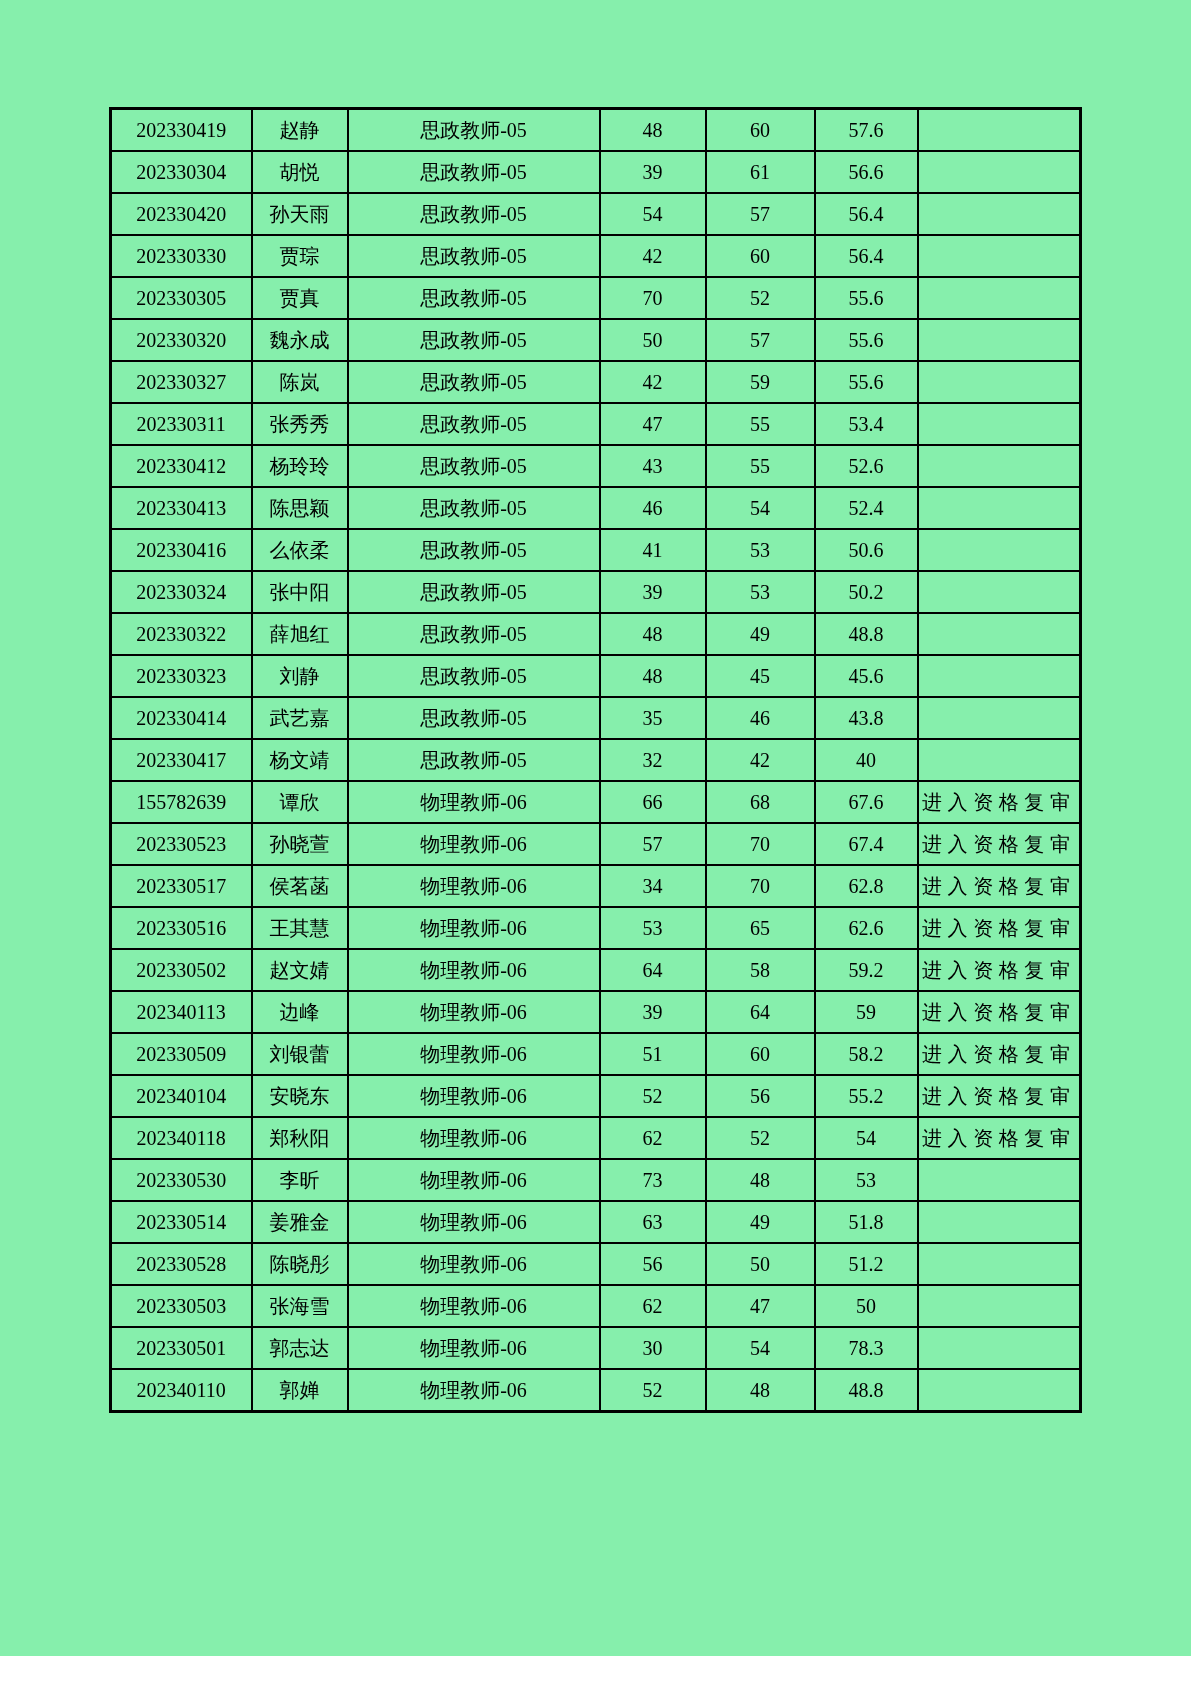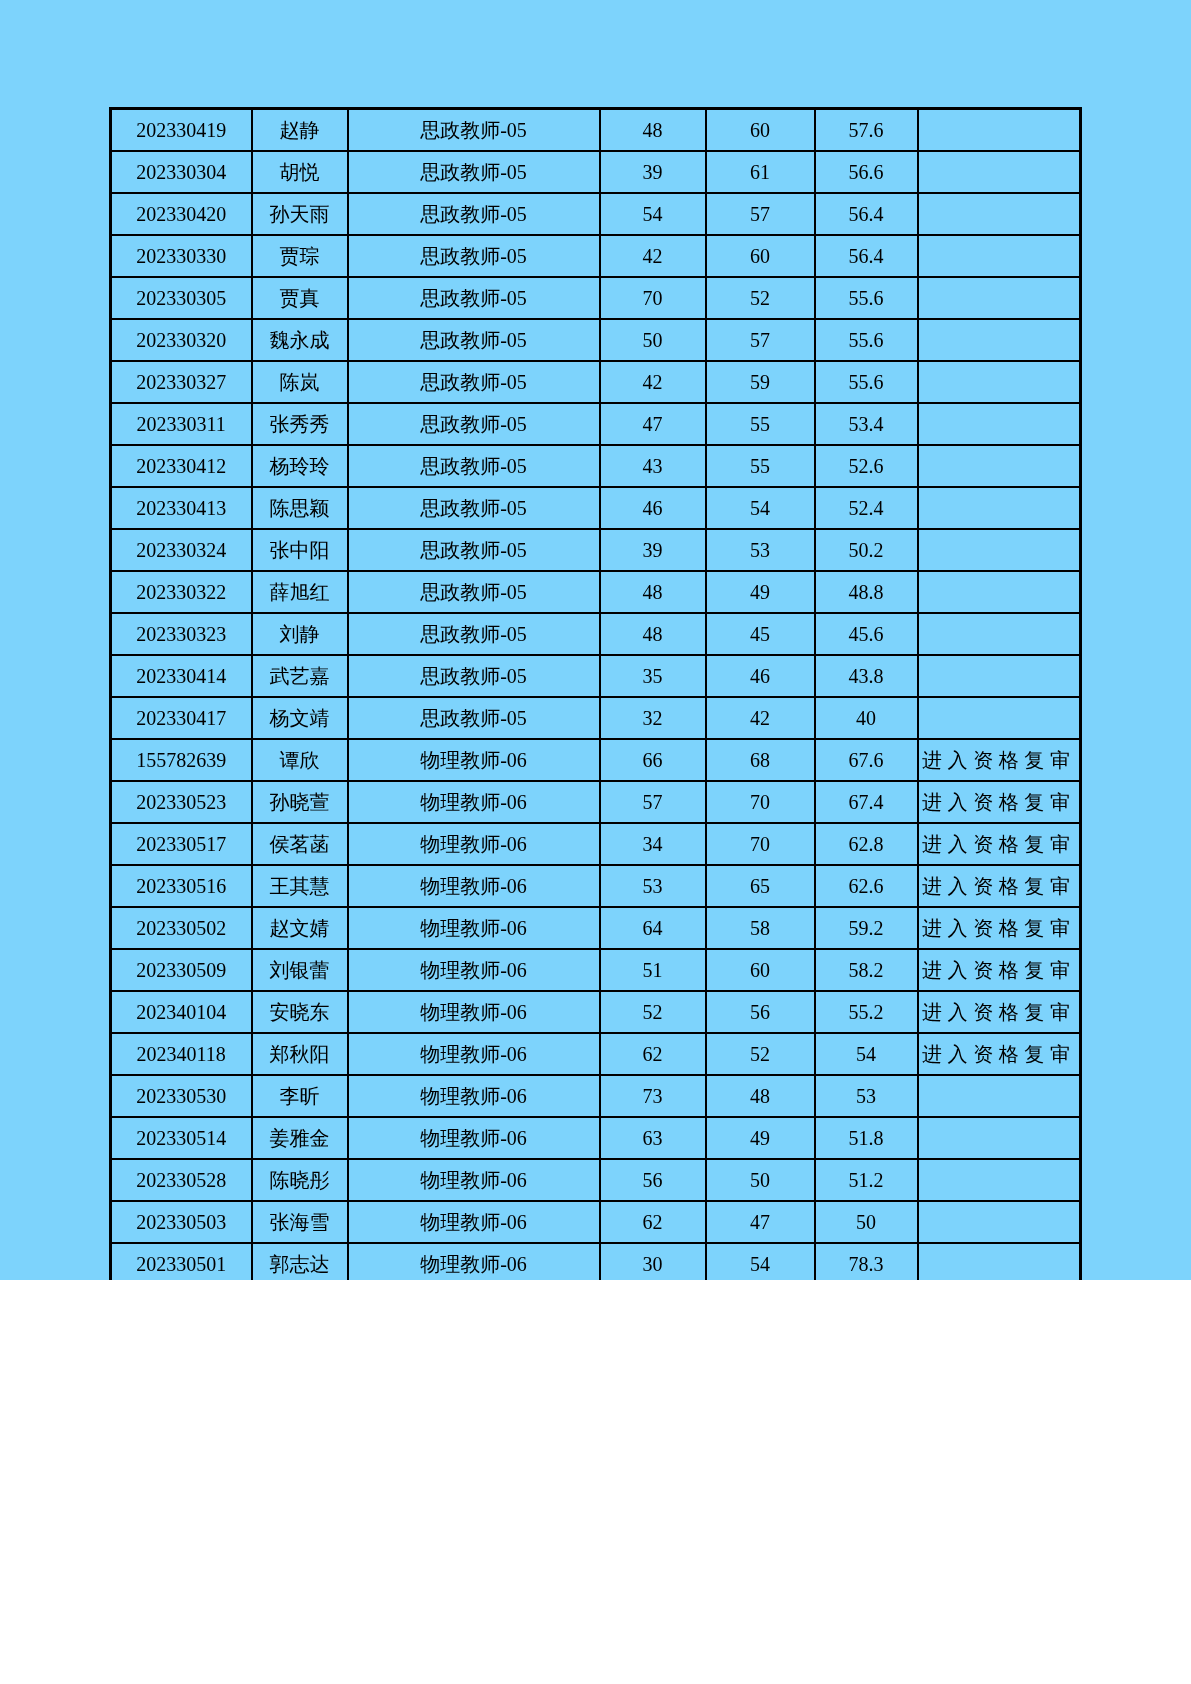--- a/index.html
+++ b/index.html
@@ -3,22 +3,22 @@
 <meta charset="utf-8">
 <style>
   html, body {
     margin: 0;
     padding: 0;
     background: #ffffff;
   }
   .page {
     position: relative;
     width: 1191px;
-    height: 1280px;
-    background: #7dd3fc;
+    height: 1656px;
+    background: #86efac;
     font-family: "Liberation Serif", "DejaVu Serif", serif;
     color: #000000;
     overflow: hidden;
   }
   table.results {
     position: absolute;
     left: 109px;
     top: 107px;
     width: 970px;
     border-collapse: collapse;
@@ -139,20 +139,29 @@
         <tr>
           <td>202330413</td>
           <td>陈思颖</td>
           <td>思政教师-05</td>
           <td>46</td>
           <td>54</td>
           <td>52.4</td>
           <td></td>
         </tr>
         <tr>
+          <td>202330416</td>
+          <td>么依柔</td>
+          <td>思政教师-05</td>
+          <td>41</td>
+          <td>53</td>
+          <td>50.6</td>
+          <td></td>
+        </tr>
+        <tr>
           <td>202330324</td>
           <td>张中阳</td>
           <td>思政教师-05</td>
           <td>39</td>
           <td>53</td>
           <td>50.2</td>
           <td></td>
         </tr>
         <tr>
           <td>202330322</td>
@@ -226,20 +235,29 @@
           <td>62.6</td>
           <td class="justified">进入资格复审</td>
         </tr>
         <tr>
           <td>202330502</td>
           <td>赵文婧</td>
           <td>物理教师-06</td>
           <td>64</td>
           <td>58</td>
           <td>59.2</td>
+          <td class="justified">进入资格复审</td>
+        </tr>
+        <tr>
+          <td>202340113</td>
+          <td>边峰</td>
+          <td>物理教师-06</td>
+          <td>39</td>
+          <td>64</td>
+          <td>59</td>
           <td class="justified">进入资格复审</td>
         </tr>
         <tr>
           <td>202330509</td>
           <td>刘银蕾</td>
           <td>物理教师-06</td>
           <td>51</td>
           <td>60</td>
           <td>58.2</td>
           <td class="justified">进入资格复审</td>

